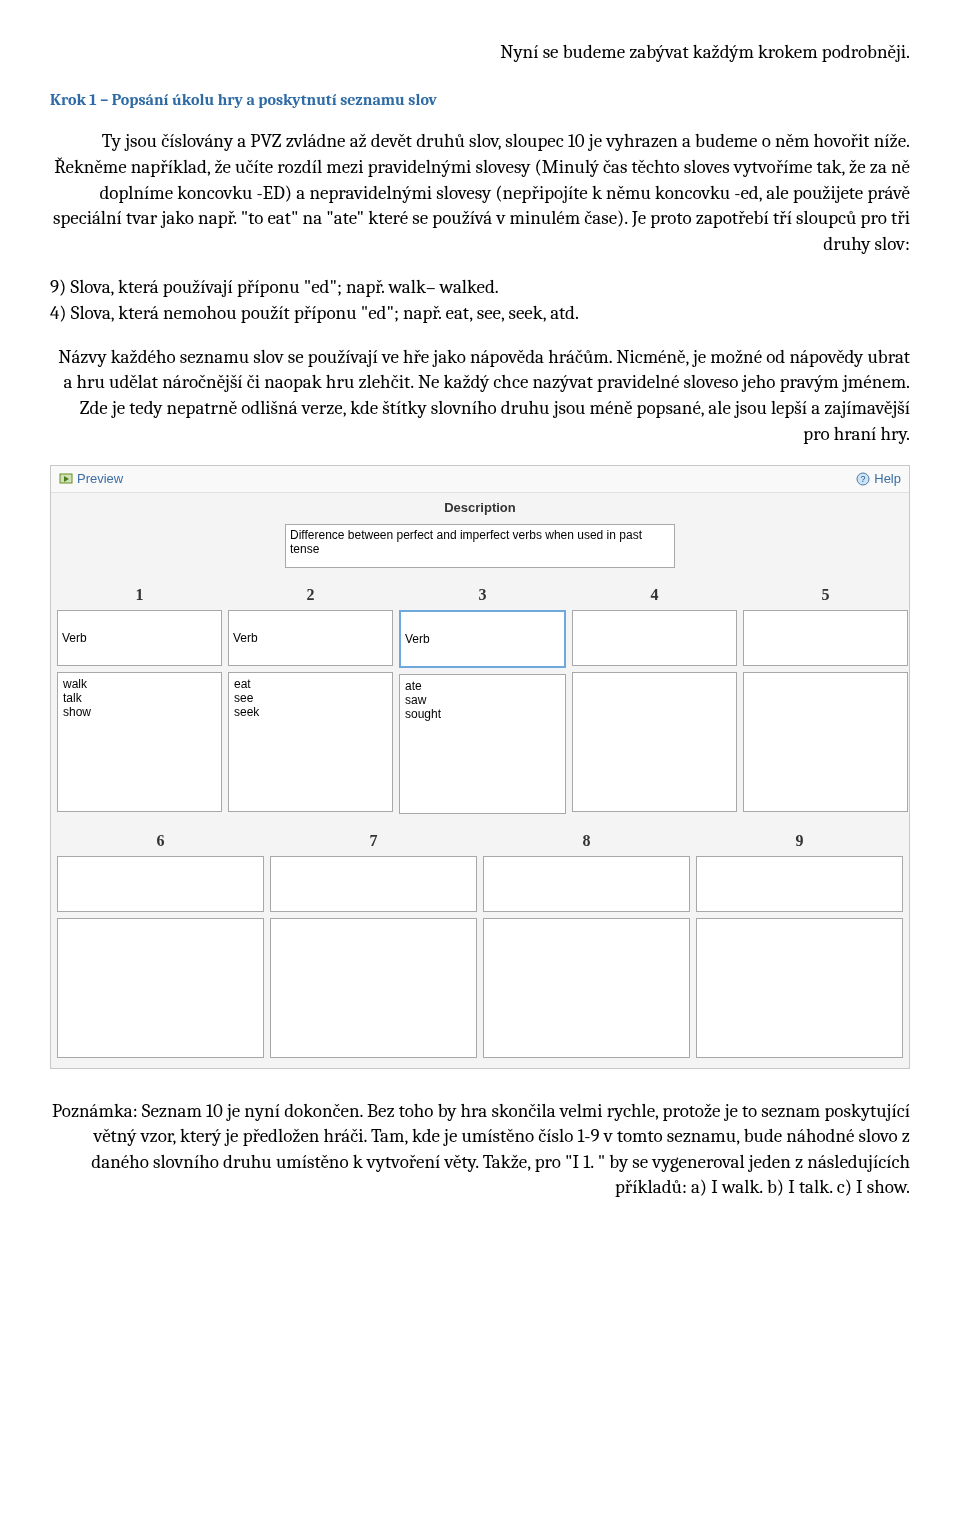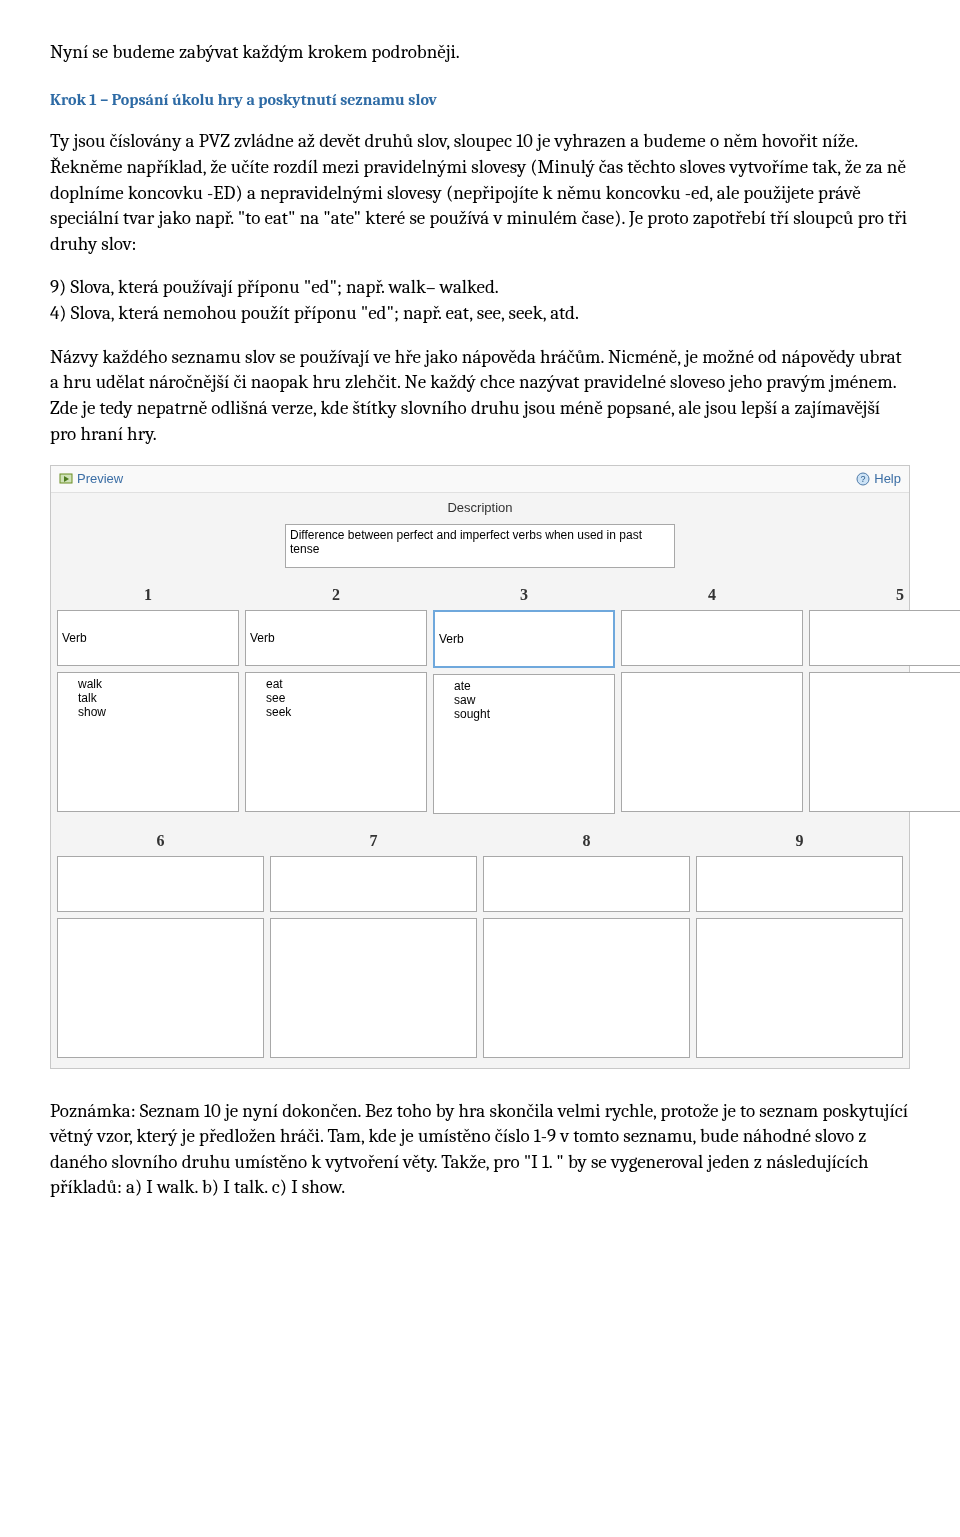--- a/index.html
+++ b/index.html
@@ -12,21 +12,21 @@
     background: #fff;
     width: 860px;
   }
   .intro { margin-bottom: 24px; }
   .section-title {
     color: #2e6ba5;
     font-size: 16px;
     font-weight: bold;
     margin-bottom: 18px;
   }
-  p { margin: 0 0 18px 0; }
+  p { margin: 0 0 18px 0; text-align: right; }
   .block { margin-bottom: 18px; }
   .panel {
     border: 1px solid #c8c8c8;
     background: #f4f4f4;
     font-family: Arial, sans-serif;
     font-size: 13px;
     color: #333;
     margin: 10px 0 30px 0;
   }
   .panel-top {
@@ -42,21 +42,21 @@
     align-items: center;
     gap: 4px;
     color: #3b6ea5;
     cursor: pointer;
   }
   .pv-link svg, .help-link svg { display:block; }
   .desc-row {
     text-align: center;
     padding: 6px 0 4px;
   }
-  .desc-label { font-weight: normal; }
+  .desc-label { font-weight: bold; }
   .desc-box {
     width: 380px;
     height: 36px;
     font-family: Arial, sans-serif;
     font-size: 12px;
     padding: 3px 4px;
     margin: 4px auto 10px;
     display: block;
     border: 1px solid #a8a8a8;
     resize: none;
@@ -91,21 +91,21 @@
   .col-head.focused {
     border: 2px solid #6fa8dc;
     outline: none;
   }
   .col-body {
     margin-top: 6px;
     height: 130px;
     border: 1px solid #a8a8a8;
     background: #fff;
     font-size: 12px;
-    padding: 4px 20px;
+    padding: 4px 5px;
     font-family: Arial, sans-serif;
     resize: none;
     white-space: pre;
     overflow: hidden;
   }
 </style>
 </head>
 <body>
 
 <p class="intro">Nyní se budeme zabývat každým krokem podrobněji.</p>

